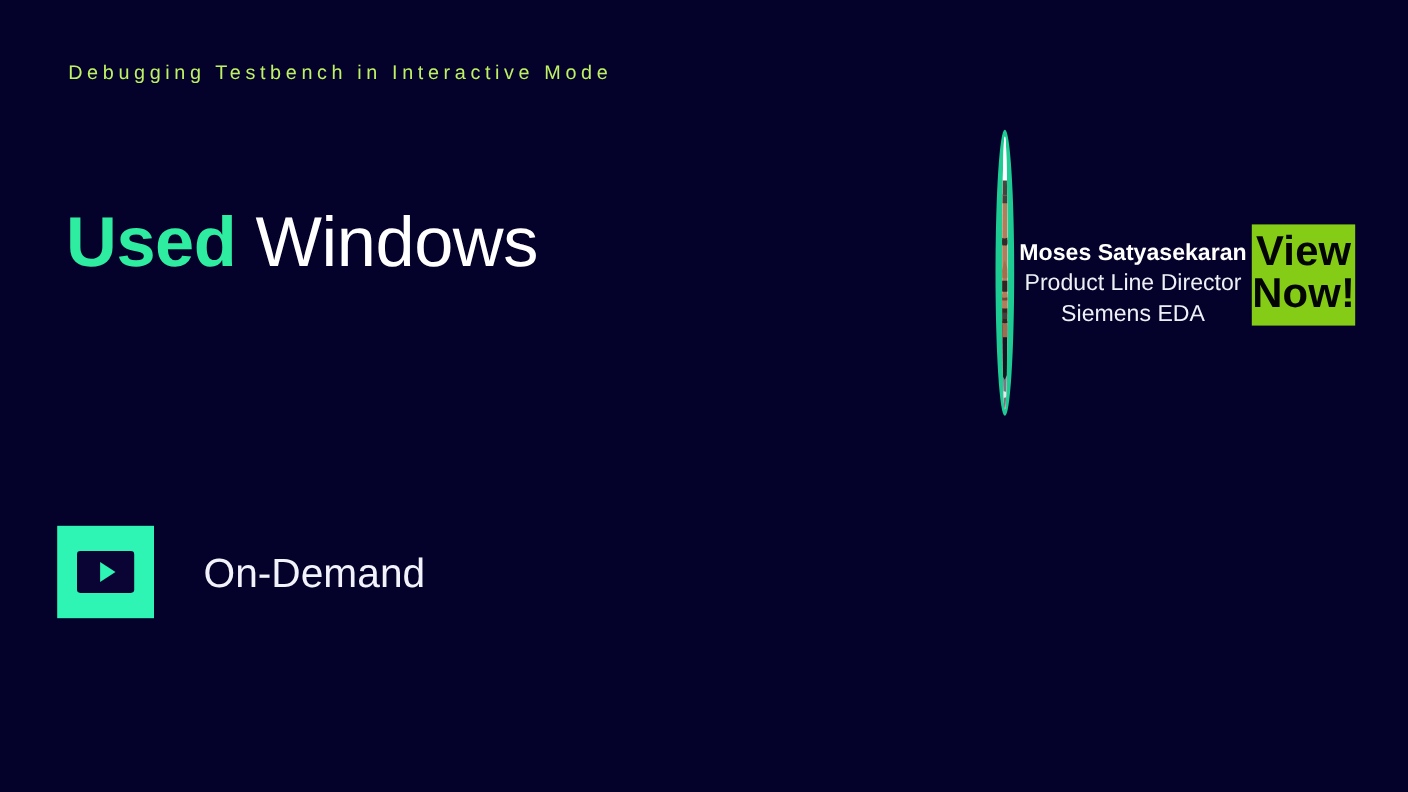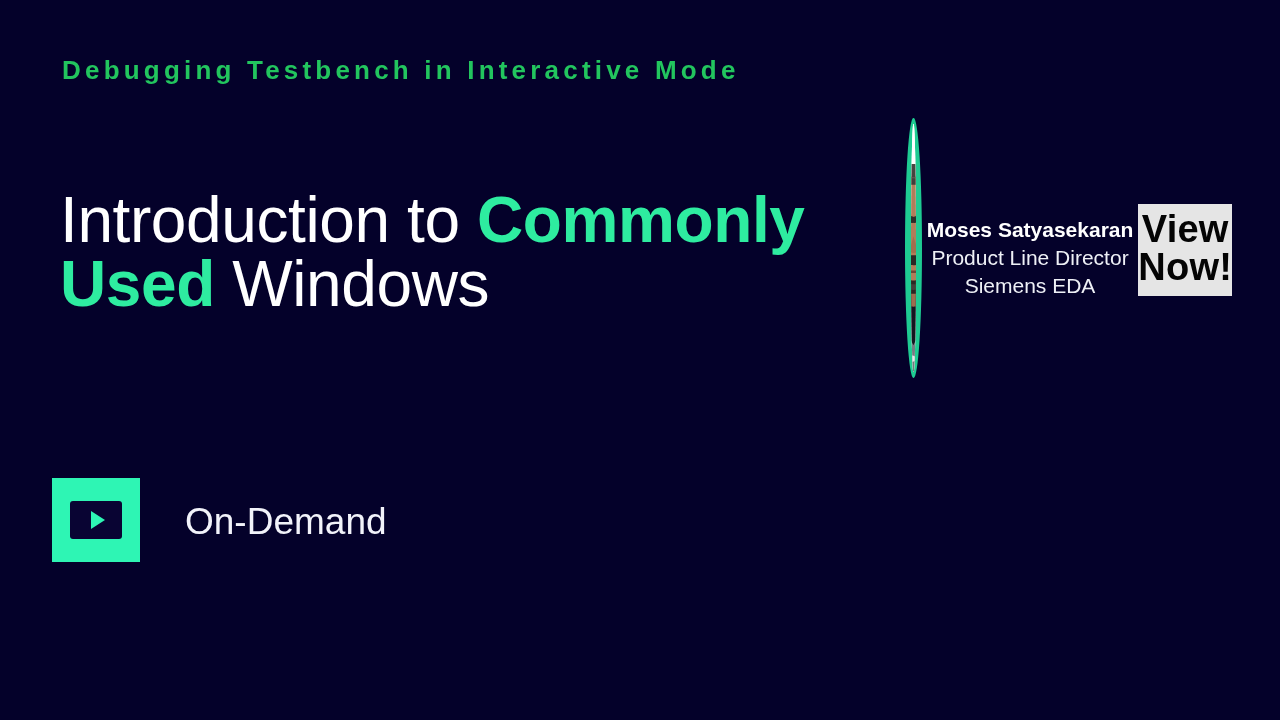--- a/index.html
+++ b/index.html
@@ -18,24 +18,24 @@
     height: 720px;
     background: #04012a;
     overflow: hidden;
   }
 
   
   #eyebrow {
     position: absolute;
     left: 62px;
     top: 56px;
-    font-size: 26px;
-    font-weight: bold;
+    font-size: 18px;
+    font-weight: normal;
     letter-spacing: 4.2px;
-    color: #22c55e;
+    color: #bef264;
     white-space: nowrap;
     line-height: 1.15;
   }
 
   
   #headline {
     position: absolute;
     left: 60px;
     top: 145px;
     width: 760px;
@@ -138,21 +138,21 @@
     font-size: 21px;
     font-weight: 400;
     color: #eef0f6;
     white-space: nowrap;
   }
 
   #cta-button {
     margin-top: 22px;
     width: 292px;
     height: 92px;
-    background: #e5e5e5;
+    background: #84cc16;
     border: none;
     display: flex;
     align-items: center;
     justify-content: flex-start;
     cursor: pointer;
     padding: 0;
     margin-left: 5px;
   }
   #cta-label {
     font-size: 38px;
@@ -165,21 +165,20 @@
   }
 </style>
 </head>
 <body>
 
 <div id="slide">
 
   <div id="eyebrow">Debugging Testbench in Interactive Mode</div>
 
   <h1 id="headline">
-    <span class="hl-line"><span>Introduction to </span><span class="hl-accent">Commonly</span></span>
     <span class="hl-line"><span class="hl-accent">Used</span><span> Windows</span></span>
   </h1>
 
   <div id="ondemand-row">
     <div id="ondemand-badge">
       <div id="play-icon-screen">
         <div class="tri"></div>
       </div>
     </div>
     <div id="ondemand-label">On-Demand</div>

